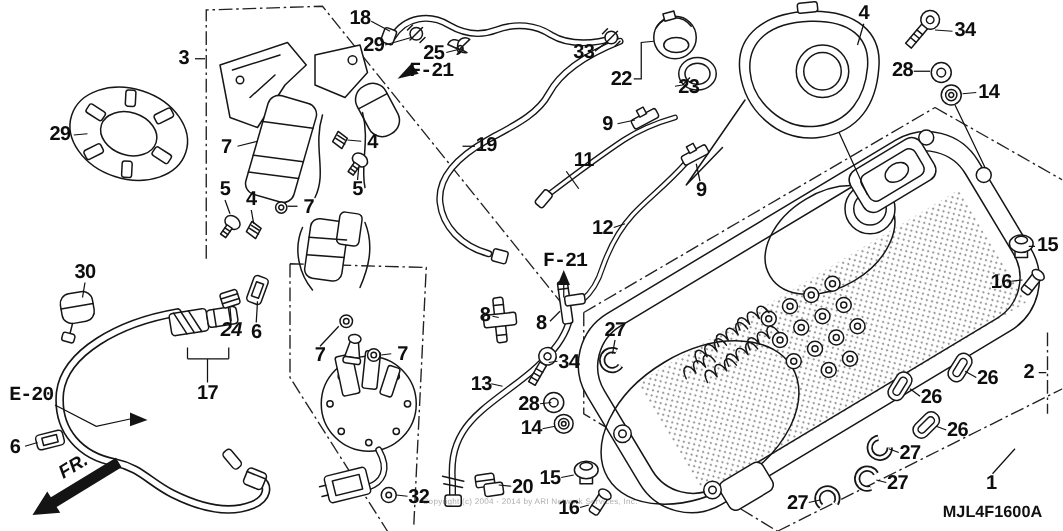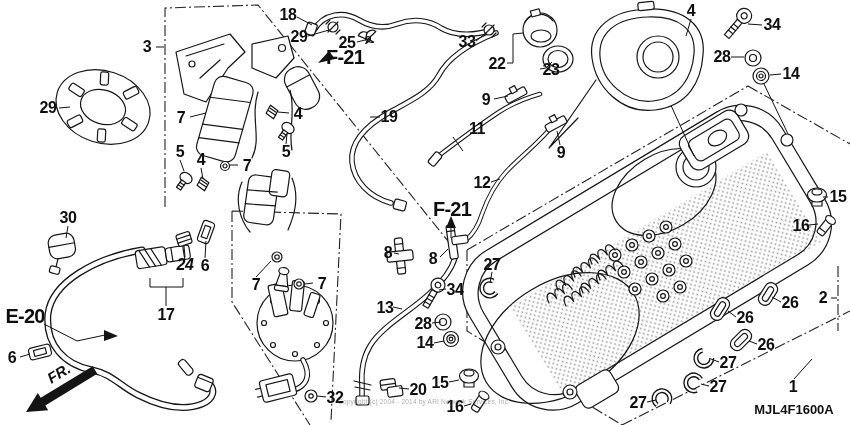--- a/index.html
+++ b/index.html
@@ -2,21 +2,21 @@
 <html><head>
 <meta charset="utf-8">
 <style>
   html,body{margin:0;padding:0;background:#fff;}
   .stage{position:relative;width:850px;height:425px;background:#fff;overflow:hidden;
          font-family:"Liberation Sans",sans-serif;}
   .stage svg{position:absolute;left:0;top:0;}
   .labels{position:absolute;left:0;top:0;width:850px;height:425px;pointer-events:none;}
   .plabel{position:absolute;transform:translate(-50%,-50%);font-weight:700;font-size:16px;
           color:#0e0e0e;letter-spacing:-0.5px;white-space:nowrap;line-height:1;}
-  .plabel.ref{font-weight:800;font-size:20px;letter-spacing:-0.8px;}
+  .plabel.ref{font-weight:800;font-size:16px;letter-spacing:-0.8px;font-family:Liberation Mono, monospace;}
   .code{position:absolute;left:794px;top:409px;transform:translate(-50%,-50%);
         font-weight:700;font-size:13px;color:#111;white-space:nowrap;}
   .watermark{position:absolute;left:338px;top:398px;font-size:6.5px;color:rgba(70,70,70,0.45);
              white-space:nowrap;letter-spacing:0.2px;}
   .frmark{position:absolute;left:44px;top:372px;font-weight:800;font-style:italic;
           font-size:15px;color:#0e0e0e;transform:rotate(-31deg);transform-origin:left top;}
   .ln{fill:none;stroke:#161616;stroke-width:1.2;stroke-linejoin:round;stroke-linecap:round;}
   .wh{fill:#fff;stroke:#161616;stroke-width:1.2;stroke-linejoin:round;}
   .thin{stroke-width:0.8;}
   .dash{fill:none;stroke:#222;stroke-width:1.1;stroke-dasharray:11 3 2 3;}
@@ -520,21 +520,21 @@
       <div class="plabel" style="left: 12px; top: 358px;">6</div>
       <div class="plabel" style="left: 181px; top: 118px;">7</div>
       <div class="plabel" style="left: 247px; top: 166px;">7</div>
       <div class="plabel" style="left: 256px; top: 285px;">7</div>
       <div class="plabel" style="left: 322px; top: 284px;">7</div>
       <div class="plabel" style="left: 388px; top: 253px;">8</div>
       <div class="plabel" style="left: 433px; top: 259px;">8</div>
       <div class="plabel" style="left: 486px; top: 100px;">9</div>
       <div class="plabel" style="left: 561px; top: 153px;">9</div>
       <div class="plabel" style="left: 691px; top: 11px;">4</div>
-      <div class="plabel" style="left: 477px; top: 129px; text-align: center;">11</div>
+      <div class="plabel" style="left: 467px; top: 129px; text-align: center;">11</div>
       <div class="plabel" style="left: 482px; top: 183px;">12</div>
       <div class="plabel" style="left: 385px; top: 308px; text-align: center;">13</div>
       <div class="plabel" style="left: 791px; top: 74px;">14</div>
       <div class="plabel" style="left: 425px; top: 343px;">14</div>
       <div class="plabel" style="left: 838px; top: 197px;">15</div>
       <div class="plabel" style="left: 440px; top: 383px;">15</div>
       <div class="plabel" style="left: 801px; top: 226px;">16</div>
       <div class="plabel" style="left: 455px; top: 407px;">16</div>
       <div class="plabel" style="left: 166px; top: 315px;">17</div>
       <div class="plabel" style="left: 288px; top: 15px;">18</div>

